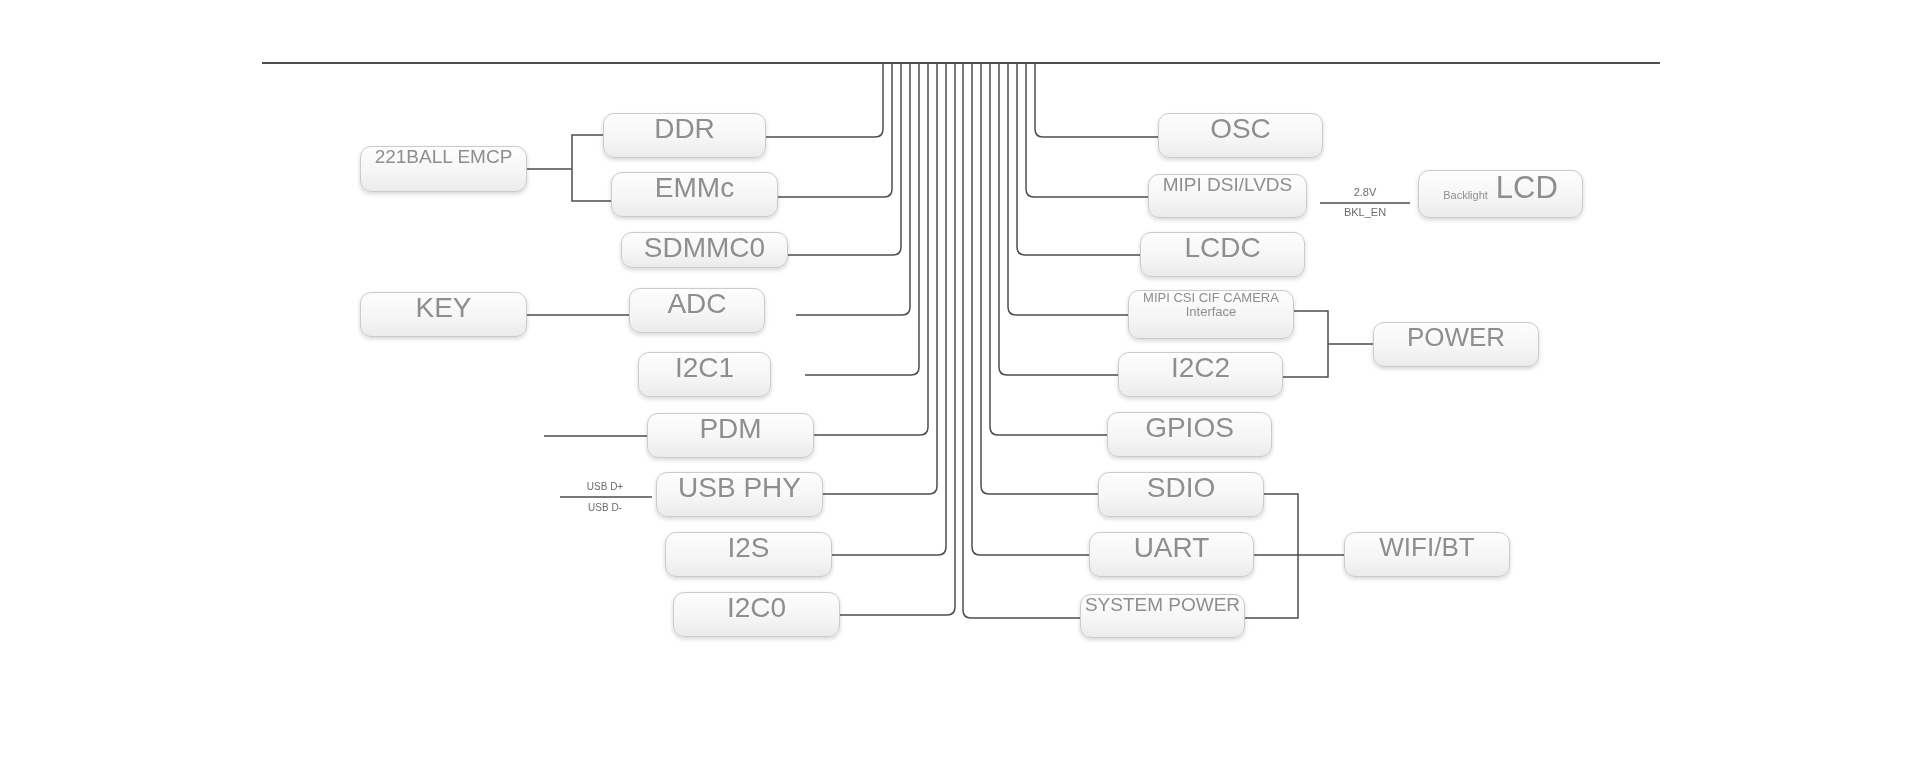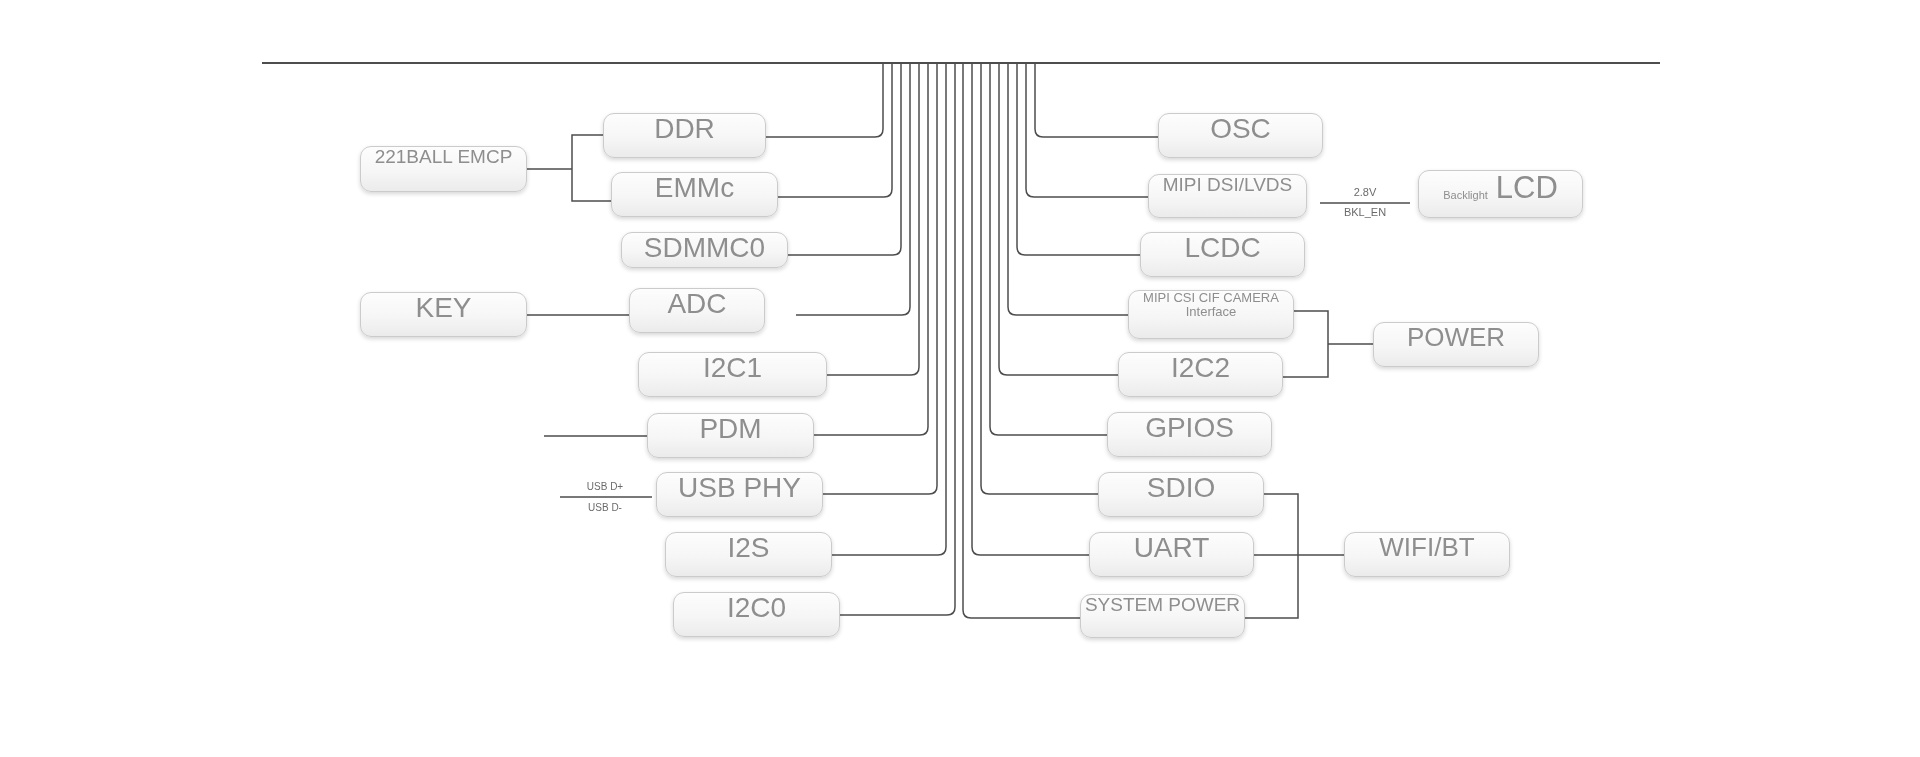--- a/index.html
+++ b/index.html
@@ -88,21 +88,21 @@
   </div>
   <div class="box fs28" style="left:621px;top:232px;width:167px;height:36px">
     <span>SDMMC0</span>
   </div>
   <div class="box fs28" style="left:360px;top:292px;width:167px;height:45px">
     <span>KEY</span>
   </div>
   <div class="box fs28" style="left:629px;top:288px;width:136px;height:45px">
     <span>ADC</span>
   </div>
-  <div class="box fs28" style="left:638px;top:352px;width:189px;height:45px">
+  <div class="box fs28" style="left:638px;top:352px;width:133px;height:45px">
     <span>I2C1</span>
   </div>
   <div class="box fs28" style="left:647px;top:413px;width:167px;height:45px">
     <span>PDM</span>
   </div>
   <div class="box fs28" style="left:656px;top:472px;width:167px;height:45px">
     <span>USB PHY</span>
   </div>
   <div class="box fs28" style="left:665px;top:532px;width:167px;height:45px">
     <span>I2S</span>

